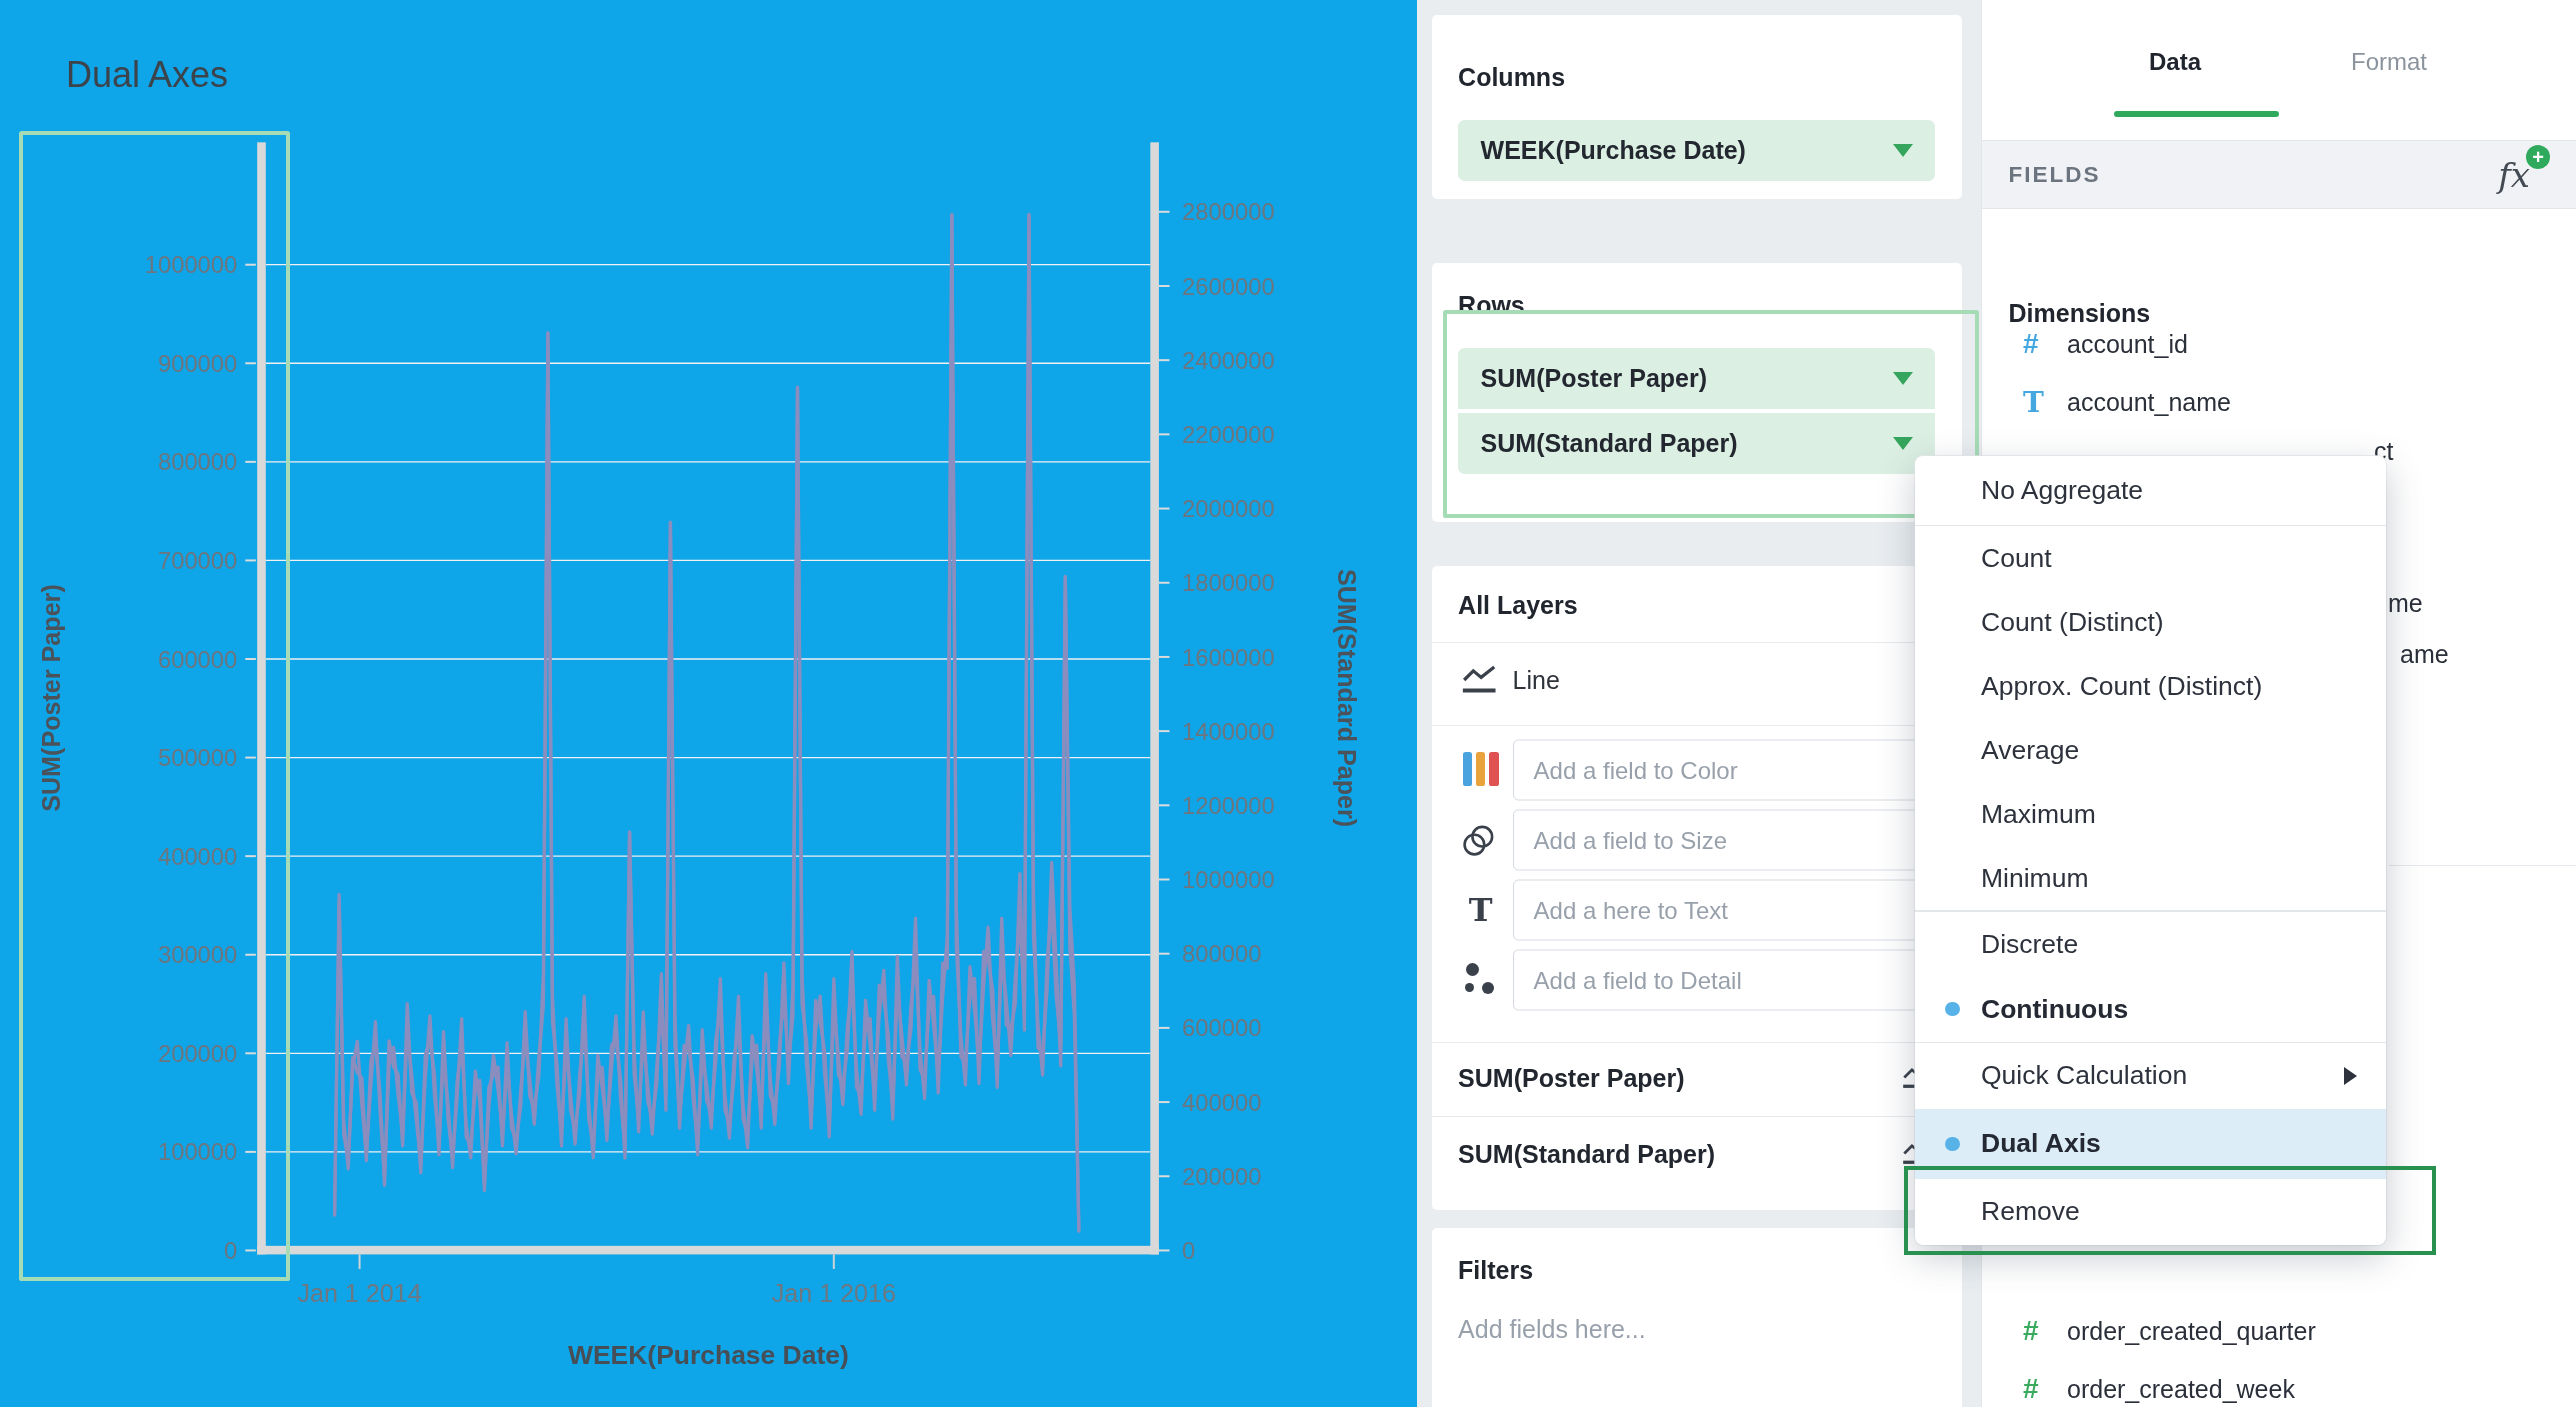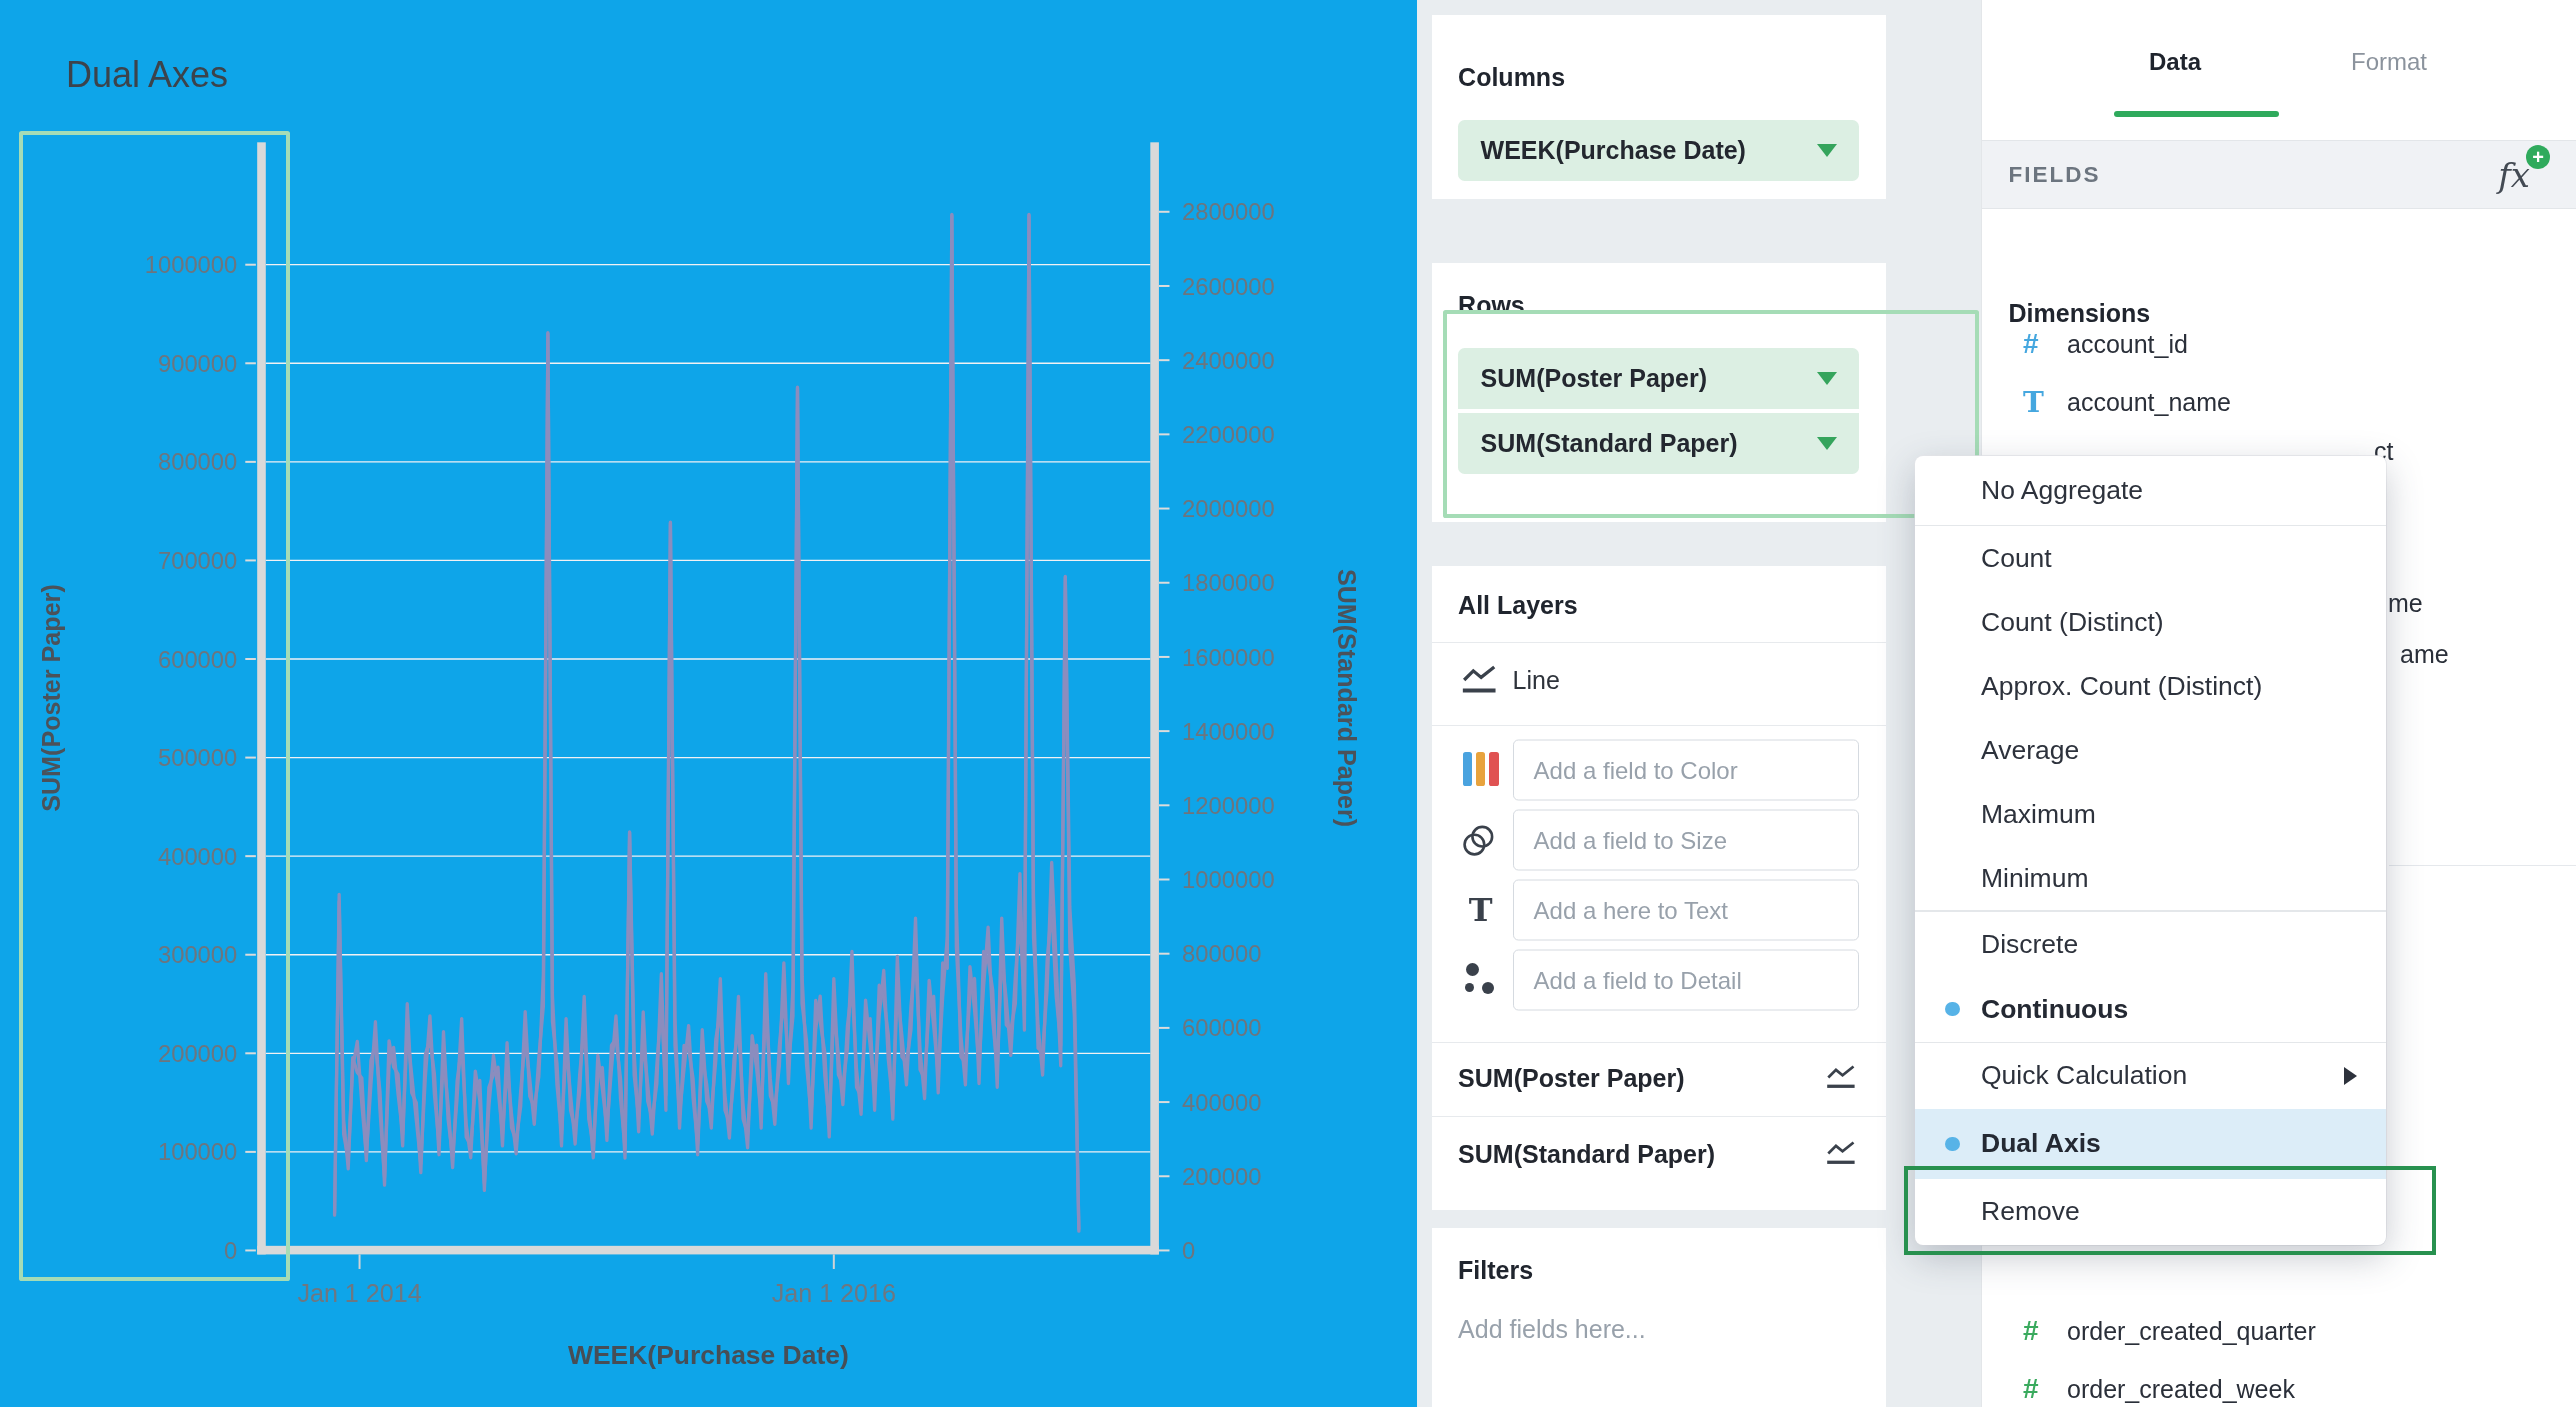--- a/index.html
+++ b/index.html
@@ -10,21 +10,21 @@
   .chart-region{position:absolute;left:0;top:0;width:1417px;height:1408px;background:#0ea5e9;}
   .chart-title{position:absolute;left:66px;top:54px;font-size:36px;color:#3c434b;}
   #plot-svg{position:absolute;left:40px;top:53px;}
 
   
   .hl-light{position:absolute;border:4px solid #a5dcb6;border-radius:2.6px;z-index:30;pointer-events:none;}
   .hl-dark{position:absolute;border:4.6px solid #28914f;z-index:60;pointer-events:none;}
 
   
   .shelf-panel{position:absolute;left:1417px;top:0;width:564px;height:1408px;background:#e9edf0;}
-  .card{position:absolute;left:14.6px;width:454px;background:#fff;border-radius:0;}
+  .card{position:absolute;left:14.6px;width:530px;background:#fff;border-radius:5px;}
   .card-title{position:absolute;left:26.5px;font-size:25px;font-weight:700;color:#20252e;}
   .pill{position:absolute;left:26.5px;right:26.5px;height:61px;background:#dcefe3;border-radius:6.6px;
         display:flex;align-items:center;justify-content:space-between;padding:0 22.5px;box-sizing:border-box;}
   .pill-label{font-size:25px;font-weight:700;color:#23272f;}
   .tri-down{width:0;height:0;border-left:10.6px solid transparent;border-right:10.6px solid transparent;
             border-top:13.2px solid #35a45c;}
   .pill-stack{position:absolute;left:26.5px;right:26.5px;background:#dcefe3;border-radius:6.6px;overflow:hidden;}
   .pill-stack .pill{position:relative;left:0;right:0;background:transparent;border-radius:0;}
   .stack-div{height:4px;background:#ffffff;margin:0 0;}
   .hdiv{position:absolute;left:0;right:0;height:1.3px;background:#e7eaed;}

